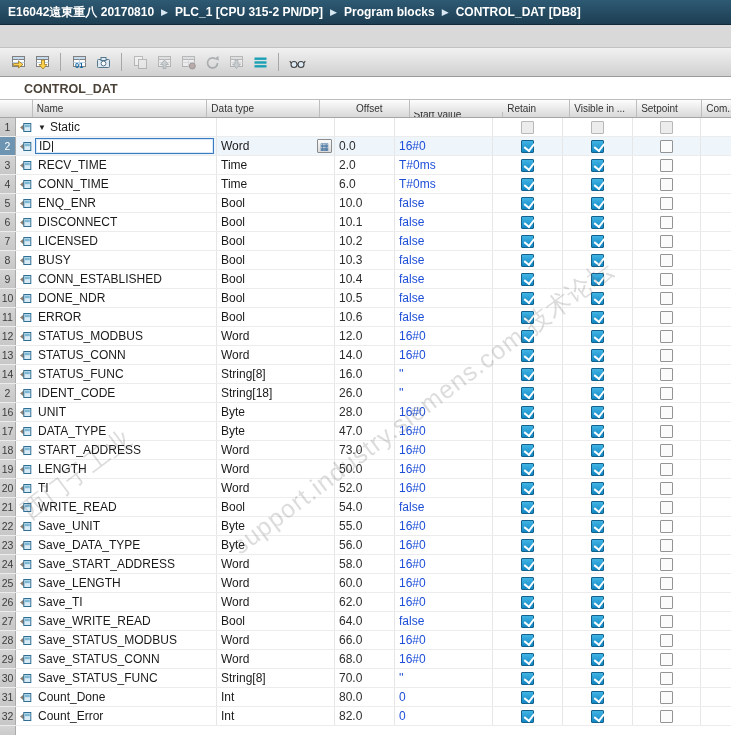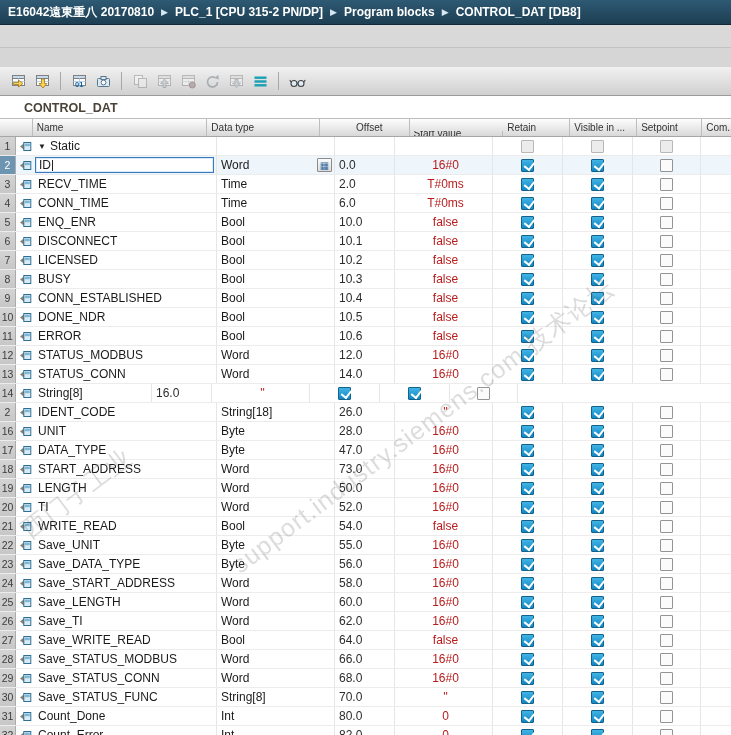--- a/index.html
+++ b/index.html
@@ -10,21 +10,21 @@
   
   .topbar { height:25px; background:linear-gradient(#2e5a74,#1d3e52); border-bottom:1px solid #12293a;
             display:flex; align-items:center; padding:0 8px; gap:7px; color:#fff;
             font-size:12px; font-weight:bold; white-space:nowrap; }
   .crumb { cursor:default; }
   .crumb-sep { font-size:9px; color:#d8e8f2; }
 
   
   .subbar { height:23px; background:#d9d9d9; border-bottom:1px solid #c2c2c2; }
   .toolbar { height:29px; background:linear-gradient(#f1f1f1,#d0d0d0); border-bottom:1px solid #9b9b9b;
-             display:flex; align-items:center; padding:0 7px; gap:2px;margin-top:19px; }
+             display:flex; align-items:center; padding:0 7px; gap:2px; }
   .tbtn { width:22px; height:22px; display:flex; align-items:center; justify-content:center; border-radius:2px; }
   .tbtn.dis svg { opacity:.45; filter:grayscale(.8); }
   .tsep { width:1px; height:18px; background:#a8a8a8; margin:0 5px; }
   .ticon { display:flex; }
 
   
   .content { position:relative; background:#fff; height:657px; }
   .doc-title { height:22px; display:flex; align-items:flex-end; padding:0 0 3px 24px;
                font-size:12.5px; font-weight:bold; color:#4a4236; }
 
@@ -42,21 +42,21 @@
   .row.sel { background:#eef5fb; }
   .cell { display:flex; align-items:center; border-right:1px solid #e6e6e6;
           overflow:hidden; white-space:nowrap; padding-left:4px; }
   .c-num { width:16px; padding:0; justify-content:center; font-size:10.5px; color:#3c3c3c;
            background:linear-gradient(to bottom,#d4d4d4,#c7c7c7); border-right:1px solid #ababab; }
   .row.sel .c-num { background:#6d94b0; color:#fff; }
   .c-icon { width:18px; padding:0; justify-content:center; border-right:none; }
   .c-name { width:183px; }
   .c-dtype { width:118px; position:relative; }
   .c-offset { width:60px; color:#2c2c2c; }
-  .c-start { width:98px; color:#b91c1c;justify-content:center; }
+  .c-start { width:98px; color:#1d4ed8; }
   .c-retain,.c-visible { width:70px; padding:0; justify-content:center; }
   .c-setpoint { width:68px; padding:0; justify-content:center; }
   .c-comment { width:30px; border-right:none; }
 
   .tri { font-size:8px; color:#222; margin-right:4px; }
   .elicon { display:flex; }
 
   
   .cb { width:13px; height:13px; border:1px solid #949494; background:#fbfbfb; border-radius:1px; position:relative; }
   .cb.on { background:linear-gradient(#41b4e4,#1187c4); border-color:#13628d; }
@@ -671,20 +671,23 @@
             <div class="cell c-num">14</div>
             <div class="cell c-icon">
               <span class="elicon">
                 <svg width="13" height="11" viewBox="0 0 13 11" xmlns="http://www.w3.org/2000/svg">
                   <path d="M1 5.5 L5 2.2 V8.8 Z" fill="#8d7f6f"></path>
                   <rect x="4.8" y="1.5" width="7" height="8" fill="#d9ecf6" stroke="#2f6f94"></rect>
                   <rect x="5.8" y="2.6" width="5" height="2.6" fill="#7db7d6"></rect>
                 </svg>
               </span>
             </div>
+            <div class="cell c-name">
+              <span>STATUS_FUNC</span>
+            </div>
             <div class="cell c-dtype">
               <span>String[8]</span>
             </div>
             <div class="cell c-offset">
               <span>16.0</span>
             </div>
             <div class="cell c-start">
               <span>''</span>
             </div>
             <div class="cell c-retain">

